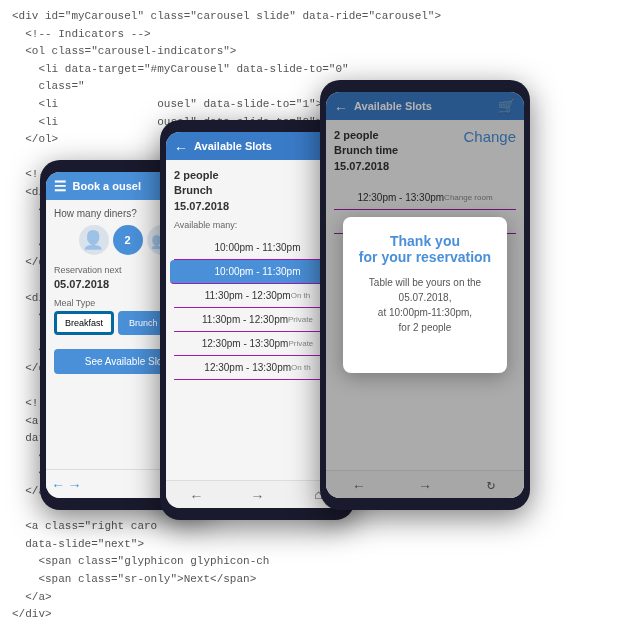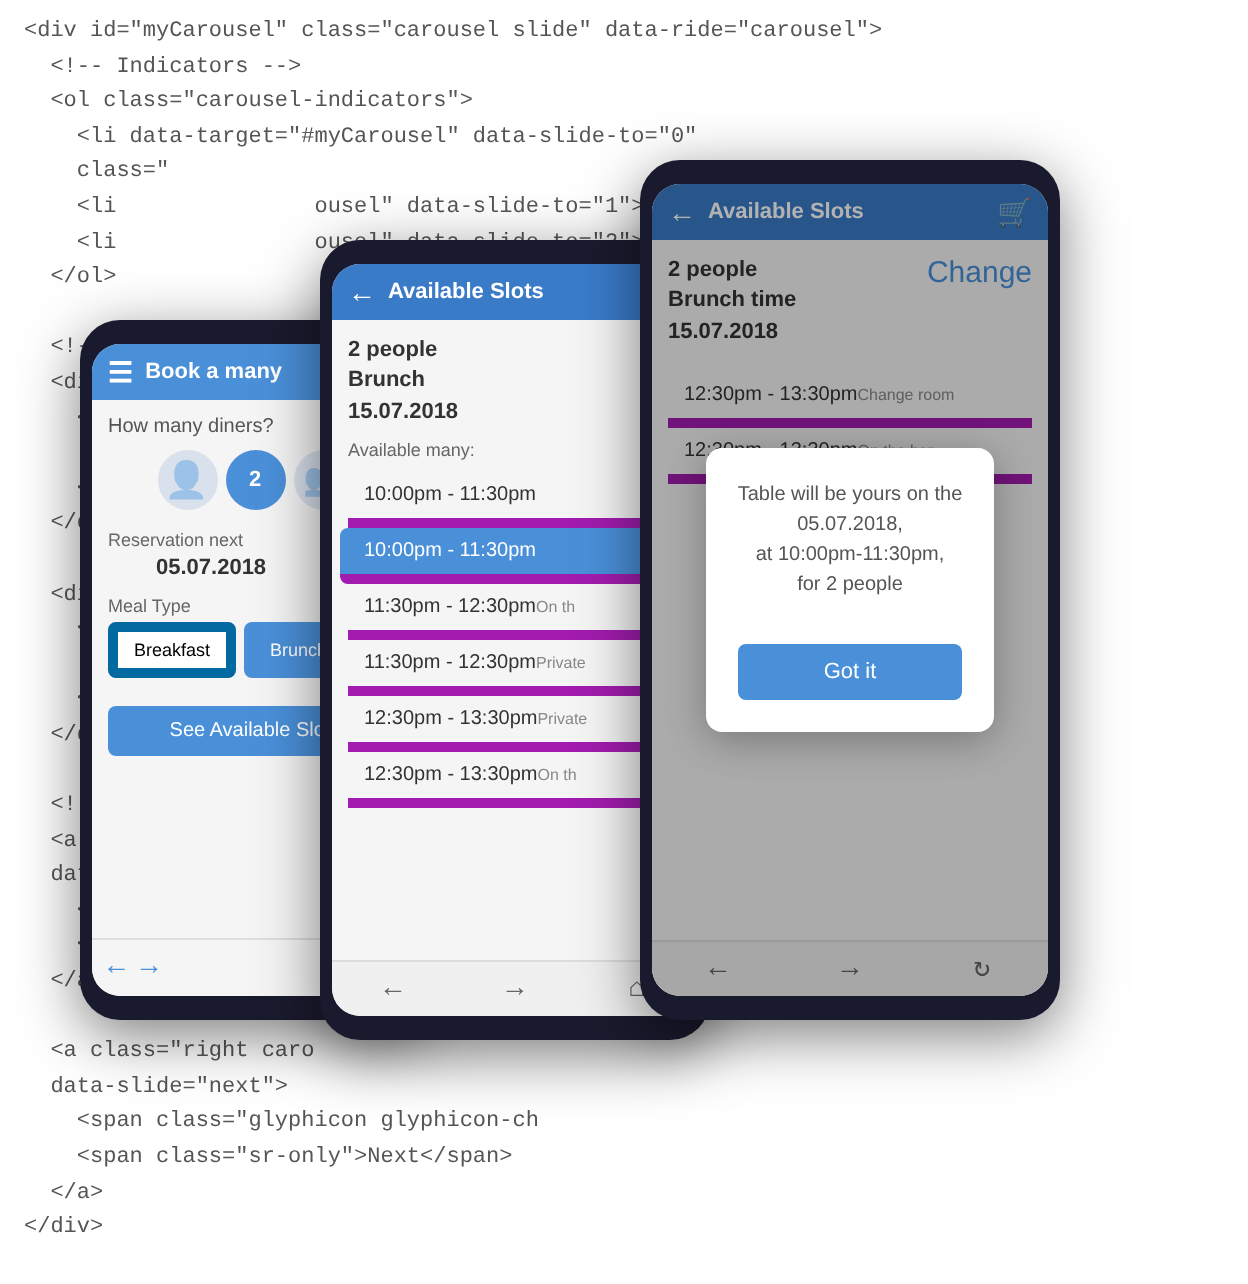--- a/index.html
+++ b/index.html
@@ -152,39 +152,38 @@
       display: flex;
       align-items: center;
       justify-content: space-between;
       margin-bottom: 8px;
     }
 
     .date-value {
       font-size: 11px;
       color: #333;
       font-weight: bold;
-      margin-left: 24px;
     }
 
     .date-link {
       font-size: 9px;
       color: #4a90d9;
     }
 
     .meal-type-row {
       display: flex;
       gap: 4px;
       margin-bottom: 10px;
     }
 
     .meal-btn {
       padding: 4px 8px;
       border-radius: 4px;
       font-size: 9px;
-      border: 5px solid #0369a1;
+      border: 3px solid #0369a1;
       background: white;
       cursor: pointer;
     }
 
     .meal-btn.active {
       background: #4a90d9;
       color: white;
       border-color: #4a90d9;
     }
 
@@ -231,24 +230,24 @@
     .slots-subtitle {
       font-size: 9px;
       color: #666;
       margin-bottom: 6px;
     }
 
     .slot-item {
       padding: 6px 8px;
       font-size: 10px;
       color: #333;
-      border-bottom: 5px solid #a21caf;
-      cursor: pointer;
-      display: flex;
-      justify-content: flex-start;
+      border-bottom: 1px solid #a21caf;
+      cursor: pointer;
+      display: flex;
+      justify-content: center;
       align-items: center;
     }
 
     .slot-item.selected {
       background: #4a90d9;
       color: white;
       border-radius: 4px;
       margin: 0 -4px;
       padding: 6px 12px;
     }
@@ -371,21 +370,21 @@
   &lt;/a&gt;
 &lt;/div&gt;</div>
 
 <div class="phones-area">
 
   <div class="phone phone-1">
     <div class="phone-screen">
 
       <div class="app-bar app-bar-blue">
         <span class="app-bar-icon">☰</span>
-        <span class="app-bar-title">Book a many</span>
+        <span class="app-bar-title">Book a ousel</span>
         <span class="app-bar-cart">🛒</span>
       </div>
 
       <div class="screen-content">
         <div class="diners-label">How many diners?</div>
         <div class="diners-row">
           <div class="diner-icon faded">
             <span style="font-size:18px;">👤</span>
           </div>
           <div class="diner-icon selected">
@@ -482,27 +481,30 @@
           <span class="slot-note">Change room</span>
         </div>
         <div class="slot-item">
           <span>12:30pm - 13:30pm</span>
           <span class="slot-note">On the bar</span>
         </div>
       </div>
 
       <div class="modal-overlay">
         <div class="modal-box">
+          <div class="modal-title">
+            <span>Thank you</span><br>
+            <span>for your reservation</span>
+          </div>
           <div class="modal-body">
             Table will be yours on the<br>
             <span>05.07.2018,</span><br>
             at 10:00pm-11:30pm,<br>
             for 2 people
           </div>
-          <button class="got-it-btn">Got it</button>
         </div>
       </div>
 
       <div class="bottom-nav">
         <span class="bottom-nav-icon">←</span>
         <span class="bottom-nav-icon">→</span>
         <span class="bottom-nav-icon">↻</span>
       </div>
     </div>
   </div>

